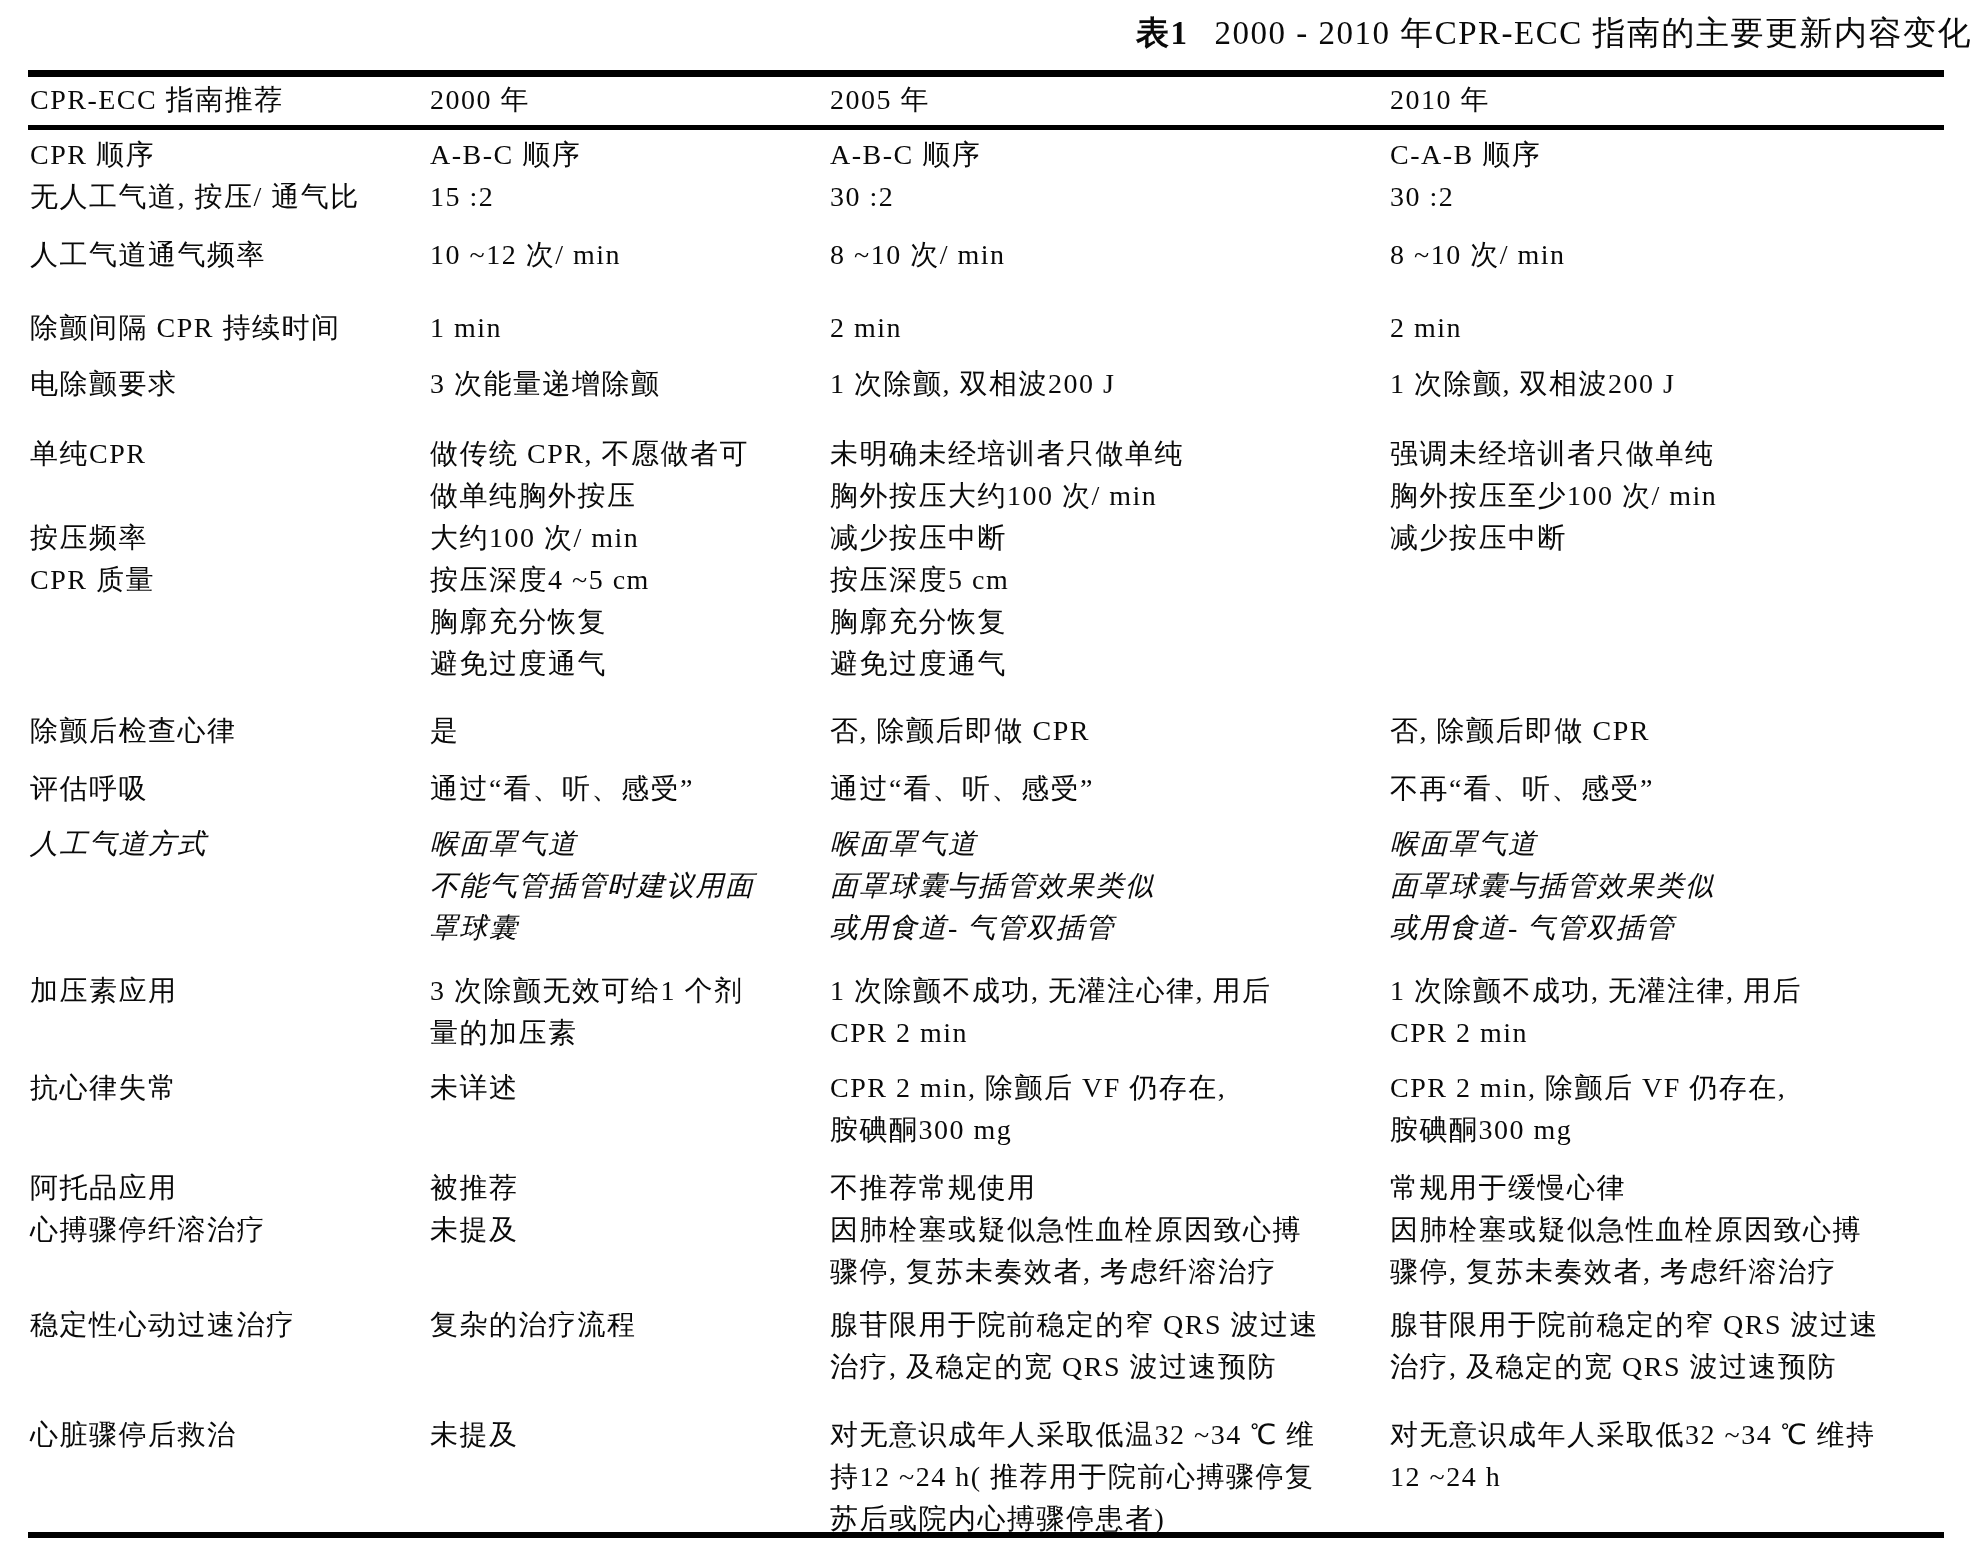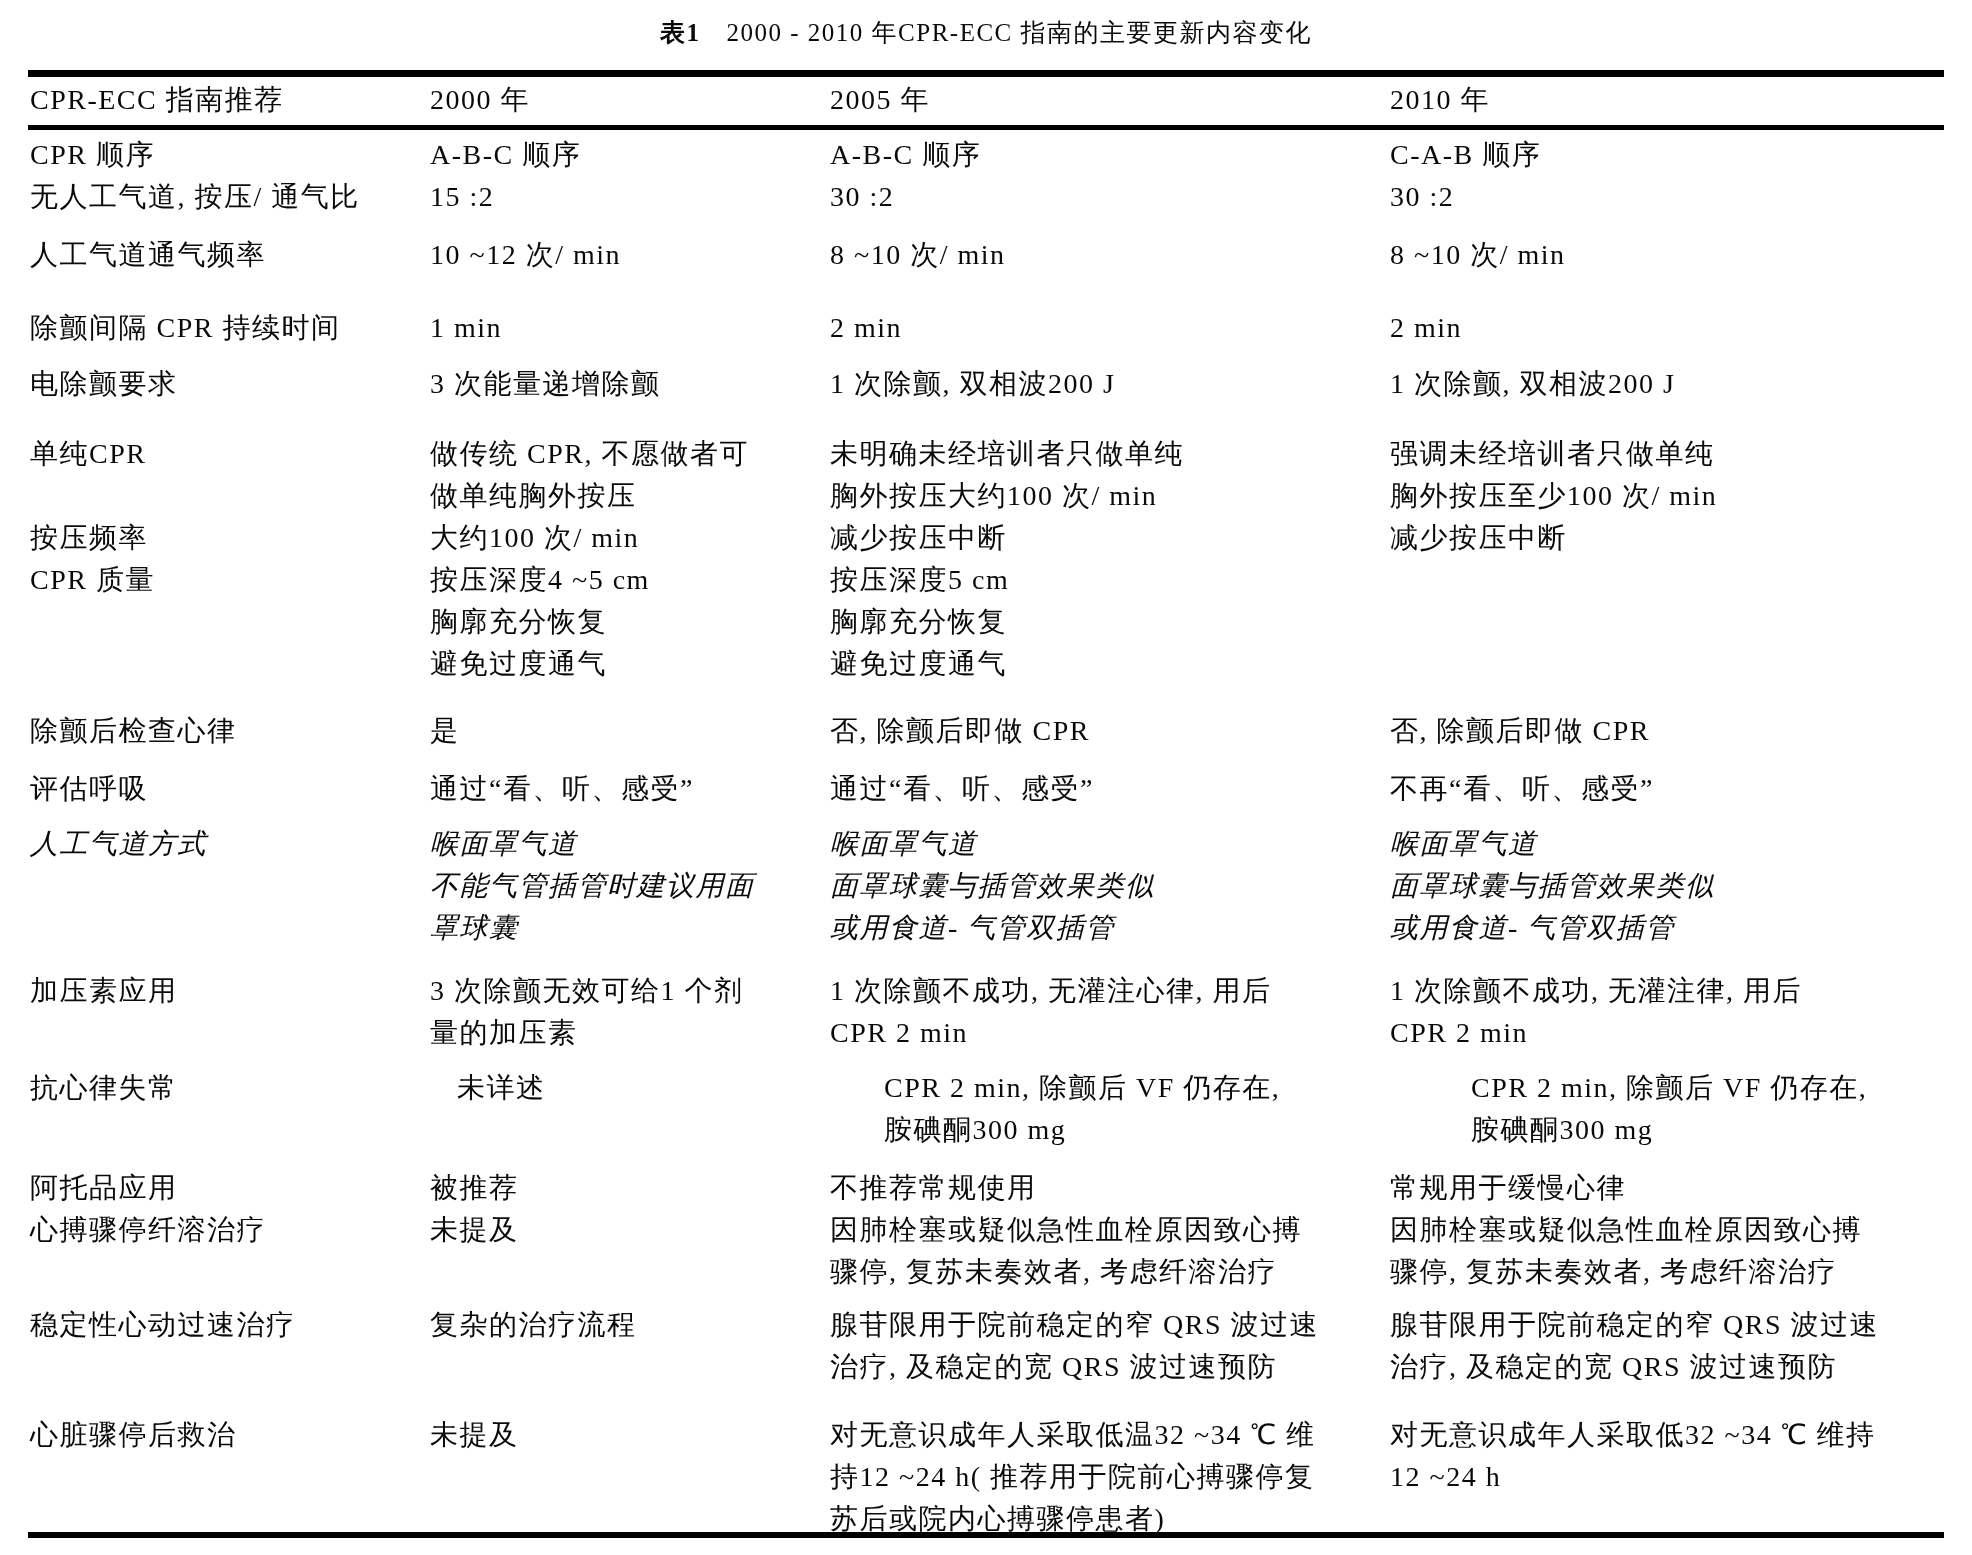--- a/index.html
+++ b/index.html
@@ -8,22 +8,22 @@
     width: 1972px;
     height: 1555px;
     background: #ffffff;
     color: #0a0a0a;
     font-family: "Liberation Serif", "DejaVu Serif", serif;
     overflow: hidden;
   }
   .title {
     position: absolute;
     top: 10px; left: 0; right: 0;
-    text-align: center;
-    font-size: 25px;
+    text-align: right;
+    font-size: 33px;
     line-height: 46px;
     letter-spacing: 1.5px;
     white-space: nowrap;
   }
   .title .title-label { font-weight: bold; margin-right: 26px; }
   .rule {
     position: absolute;
     left: 28px; right: 28px;
     background: #000;
   }
@@ -60,21 +60,21 @@
   }
   
   .trow:nth-of-type(3)  { margin-top: 16px; }
   .trow:nth-of-type(4)  { margin-top: 31px; }
   .trow:nth-of-type(5)  { margin-top: 14px; }
   .trow:nth-of-type(6)  { margin-top: 28px; }
   .trow:nth-of-type(9)  { margin-top: 25px; }
   .trow:nth-of-type(10) { margin-top: 16px; }
   .trow:nth-of-type(11) { margin-top: 13px; font-style: italic; }
   .trow:nth-of-type(12) { margin-top: 21px; }
-  .trow:nth-of-type(13) { margin-top: 13px; gap: 27px; }
+  .trow:nth-of-type(13) { margin-top: 13px; }
   .trow:nth-of-type(14) { margin-top: 16px; }
   .trow:nth-of-type(15) { }
   .trow:nth-of-type(16) { margin-top: 11px; }
   .trow:nth-of-type(17) { margin-top: 26px; font-family: Liberation Serif, serif; }
 </style>
 </head>
 <body>
 
 <div class="page">
 

